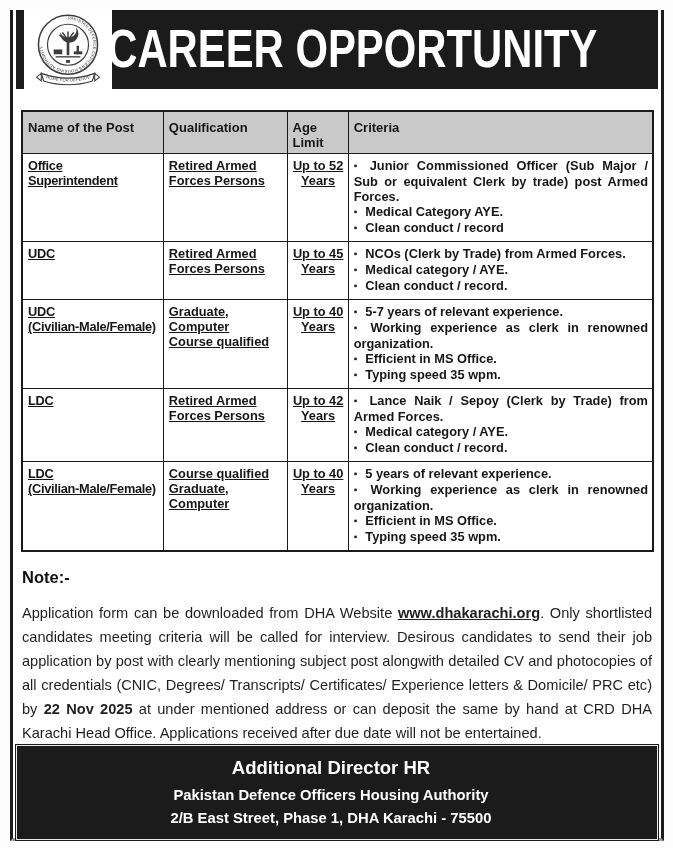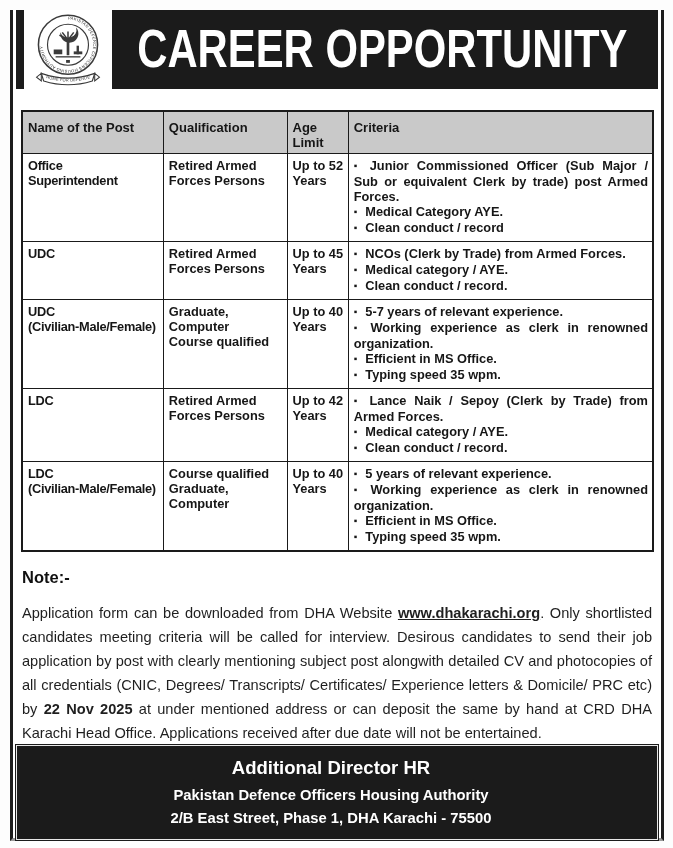--- a/index.html
+++ b/index.html
@@ -30,21 +30,21 @@
     align-items: center;
     padding: 0 6px;
   }
   .logo-box {
     width: 88px; height: 79px;
     background: #fff;
     flex: 0 0 auto;
     margin-left: 2px;
     display: flex; align-items: center; justify-content: center;
   }
-  .title-wrap { flex: 1; text-align: center; overflow: hidden; }
+  .title-wrap { flex: 1; text-align: left; overflow: hidden; }
   .main-title {
     display: inline-block;
     color: #fff;
     font-size: 41px;
     font-weight: bold;
     letter-spacing: 0px;
     transform: scaleY(1.32) scaleX(1.02);
     transform-origin: center;
     white-space: nowrap;
   }
@@ -73,22 +73,22 @@
     background: #c9c9c9;
     text-align: left;
     padding: 8px 5px 3px 5px;
     font-size: 13px;
   }
   table.posts td { padding: 4px 4px 5px 5px; }
   .col-post { width: 22.4%; }
   .col-qual { width: 19.6%; }
   .col-age  { width: 9.7%; }
   .col-crit { width: 48.3%; }
-  .pre { white-space: pre-line; }
-  .c-age { text-align: left; margin-top: 29px; }
+  .pre { white-space: pre-line; text-decoration: underline; }
+  .c-age { text-align: center; margin-top: 29px; }
   .c-post .pre { letter-spacing: -0.3px; }
   .crit-item { text-align: justify; }
   .crit-item .bullet {
     font-size: 10px;
     margin-right: 8px;
     position: relative; top: -1px;
   }
   
   .note-heading {
     margin: 16px 0 0 6px;

